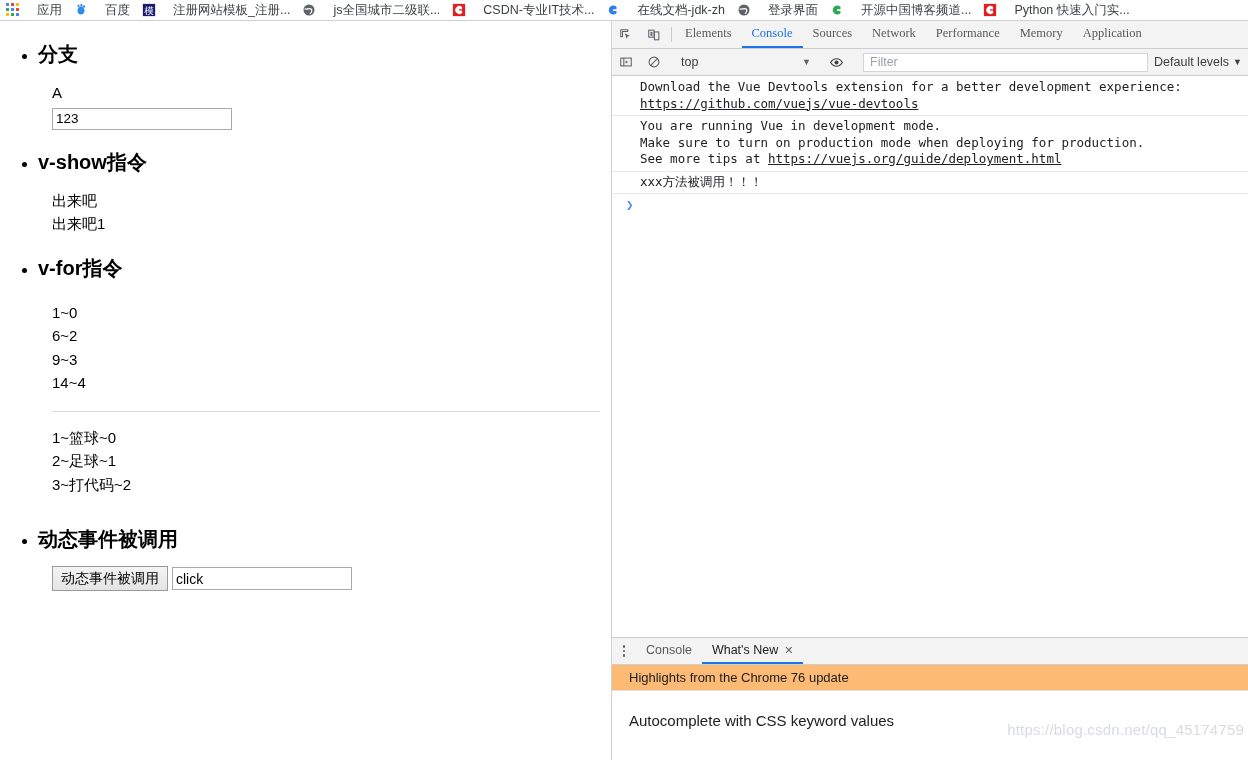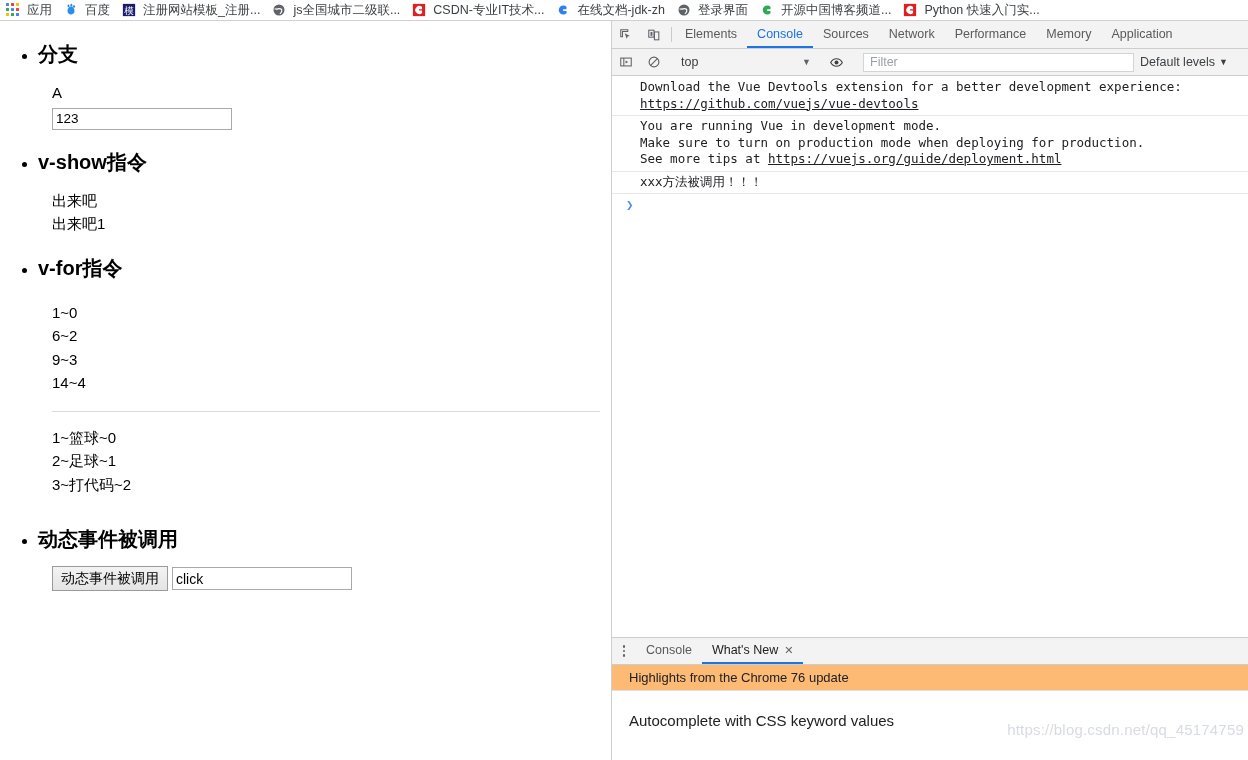--- a/index.html
+++ b/index.html
@@ -19,21 +19,21 @@
     display: flex; align-items: center;
     overflow: hidden;
     white-space: nowrap;
   }
   .bm {
     display: inline-flex; align-items: center;
     height: 20px; padding: 0 6px;
     font-size: 12.5px; color: #3c4043;
     flex: 0 0 auto;
   }
-  .bm-label { margin-left: 7px; line-height: 1; }
+  .bm-label { margin-left: 17px; line-height: 1; }
   .bm-ico { width: 14px; height: 14px; flex: 0 0 auto; display: block; }
 
   
   .apps-grid { width: 13px; height: 13px; display: grid;
      grid-template-columns: repeat(3, 3px); grid-template-rows: repeat(3, 3px);
      gap: 2px; }
   .apps-grid i { display:block; width:3px; height:3px; border-radius:.5px; }
 
   
   #page-pane {
@@ -117,21 +117,21 @@
     font-size: 12.5px; color: #3c4043; cursor: pointer;
   }
   .caret-dn { font-size: 9px; color: #5f6368; }
   .filter-box {
     flex: 1; height: 19px; margin: 0 6px;
     background: #fff; border: 1px solid #d4d4d4;
     display: flex; align-items: center; padding: 0 6px;
     font-size: 12.5px; color: #9aa0a6;
   }
   .levels {
-    font-size: 12.5px; color: #3c4043; padding-right: 20px;
+    font-size: 12.5px; color: #3c4043; padding-right: 6px;
     display: flex; align-items: center; gap: 4px; cursor: pointer;
   }
 
   #console-body {
     position: absolute; left: 0; top: 56px; width: 636px; height: 560px;
     background: #fff; overflow: hidden;
   }
   .msg {
     border-bottom: 1px solid #e8e8e8;
     padding: 2px 0 3px 28px;
@@ -323,21 +323,21 @@
       </svg>
     </div>
     <div class="dt-icon-btn">
       <svg width="14" height="14" viewBox="0 0 16 16">
         <rect x="2" y="2.5" width="6" height="8" fill="none" stroke="#5f6368" stroke-width="1.2"></rect>
         <rect x="4" y="4.5" width="2.2" height="4.5" fill="#5f6368"></rect>
         <rect x="8.5" y="4.5" width="5" height="9" fill="none" stroke="#5f6368" stroke-width="1.2"></rect>
       </svg>
     </div>
     <div class="dt-vsep"></div>
-    <div id="dt-tabs" style="display:flex;">
+    <div id="dt-tabs" style="display:flex;font-family:Liberation Serif, serif;">
         <div class="dt-tab">Elements</div>
         <div class="dt-tab active">Console</div>
         <div class="dt-tab">Sources</div>
         <div class="dt-tab">Network</div>
         <div class="dt-tab">Performance</div>
         <div class="dt-tab">Memory</div>
         <div class="dt-tab">Application</div>
       </div>
   </div>
 

